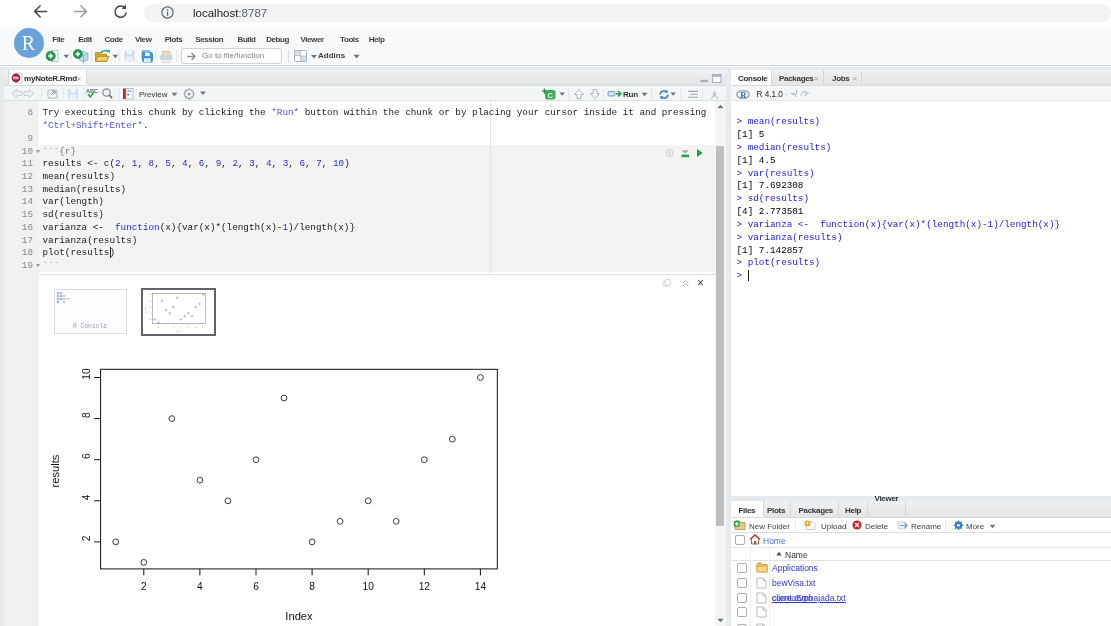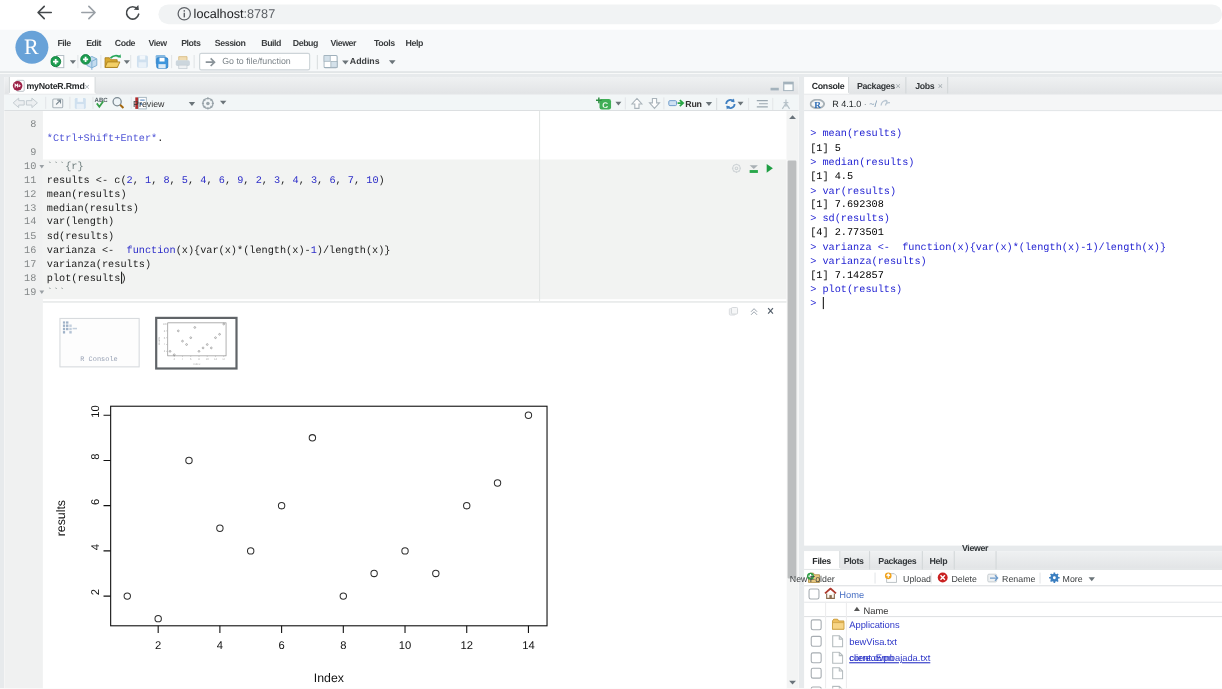--- a/index.html
+++ b/index.html
@@ -58,21 +58,21 @@
     <g fill="none" stroke="#45494c" stroke-width="1.5" stroke-linecap="round">
       <path d="M92.0 4.2 A 5.6 5.6 0 1 0 93.1 8.9"></path>
     </g>
     <path d="M92.8 0.6 L93.2 5.2 L88.6 4.8 z" fill="#45494c"></path>
   </svg>
   <svg class="abs" style="left:161px;top:6px" width="14" height="14" viewBox="0 0 14 14">
     <circle cx="6.5" cy="6.5" r="5.6" fill="none" stroke="#5f6368" stroke-width="1.2"></circle>
     <rect x="5.9" y="5.6" width="1.3" height="4.2" fill="#5f6368"></rect>
     <rect x="5.9" y="3.2" width="1.3" height="1.4" fill="#5f6368"></rect>
   </svg>
-  <div class="abs" style="left:176px;top:7px;font-size:11.5px;color:#202124;">localhost<span style="color:#5f6368">:8787</span></div>
+  <div class="abs" style="left:193px;top:7px;font-size:11.5px;color:#202124;">localhost<span style="color:#5f6368">:8787</span></div>
 
   <div class="abs" id="rshead"></div>
   <div class="abs" id="rlogo">R</div>
   <div class="abs menu" style="left:52.2px">File</div>
   <div class="abs menu" style="left:78.3px">Edit</div>
   <div class="abs menu" style="left:104.4px">Code</div>
   <div class="abs menu" style="left:135px">View</div>
   <div class="abs menu" style="left:164.7px">Plots</div>
   <div class="abs menu" style="left:195.3px">Session</div>
   <div class="abs menu" style="left:237.5px">Build</div>
@@ -173,21 +173,21 @@
 
     <circle cx="96.5" cy="5.5" r="3.7" fill="#eef4f7" stroke="#7d8b94" stroke-width="1.2"></circle>
     <path d="M99.2 8.2 l3 3" stroke="#a5690f" stroke-width="1.8"></path>
     <rect x="108.8" y="1" width="1" height="11" fill="#e4e7e9"></rect>
 
     <rect x="113" y="1.5" width="3" height="10.5" fill="#b02c2c"></rect>
     <rect x="116" y="1.5" width="7" height="10.5" fill="#fff" stroke="#9fb0bb" stroke-width="0.8"></rect>
     <path d="M117.5 6 l2 1.6 l-2 1.6 z" fill="#4178b8"></path>
     <path d="M117.5 4 h4" stroke="#4178b8" stroke-width="0.9"></path>
   </svg>
-  <div class="abs tbtxt" style="left:121px;top:89.5px;color:#333;">Preview</div>
+  <div class="abs tbtxt" style="left:139px;top:89.5px;color:#333;">Preview</div>
   <svg class="abs" style="left:171px;top:92px" width="8" height="6" viewBox="0 0 8 6">
       <path d="M0.6 0.8 l2.9 3.5 l2.9 -3.5 z" fill="#6b7479"></path>
     </svg>
   <svg class="abs" style="left:183px;top:88px" width="26" height="12" viewBox="0 0 26 12">
     <circle cx="6" cy="6" r="4.6" fill="none" stroke="#9aa5ab" stroke-width="1.2"></circle>
     <circle cx="6" cy="6" r="1.6" fill="#9aa5ab"></circle>
     <path d="M6 0.5 v2 M6 9.5 v2 M0.5 6 h2 M9.5 6 h2 M2.2 2.2 l1.4 1.4 M8.4 8.4 l1.4 1.4 M9.8 2.2 L8.4 3.6 M3.6 8.4 L2.2 9.8" stroke="#9aa5ab" stroke-width="1.1"></path>
     <path d="M17 3.5 l2.9 3.5 l2.9 -3.5 z" fill="#6b7479"></path>
   </svg>
 
@@ -250,20 +250,21 @@
   <div class="gut" style="top:233.6px">17</div>
   <div class="gut" style="top:246.3px">18</div>
   <div class="gut" style="top:259.1px">19</div>
   <svg class="abs" style="left:34.5px;top:148.5px" width="6" height="5" viewBox="0 0 6 5">
       <path d="M0.8 1 h4.4 L3 4.2 z" fill="#9aa0a4"></path>
     </svg>
   <svg class="abs" style="left:34.5px;top:263px" width="6" height="5" viewBox="0 0 6 5">
       <path d="M0.8 1 h4.4 L3 4.2 z" fill="#9aa0a4"></path>
     </svg>
 
+  <div class="el mono" style="top:106.2px">Try executing this chunk by clicking the <span class="md">*Run*</span> button within the chunk or by placing your cursor inside it and pressing</div>
   <div class="el mono" style="top:118.9px"><span class="md">*Ctrl+Shift+Enter*</span>.</div>
   <div class="el mono fence" style="top:144.5px">```{r}</div>
   <div class="el mono" style="top:157.2px">results &lt;- c(<span class="num">2</span>, <span class="num">1</span>, <span class="num">8</span>, <span class="num">5</span>, <span class="num">4</span>, <span class="num">6</span>, <span class="num">9</span>, <span class="num">2</span>, <span class="num">3</span>, <span class="num">4</span>, <span class="num">3</span>, <span class="num">6</span>, <span class="num">7</span>, <span class="num">10</span>)</div>
   <div class="el mono" style="top:169.9px">mean(results)</div>
   <div class="el mono" style="top:182.7px">median(results)</div>
   <div class="el mono" style="top:195.4px">var(length)</div>
   <div class="el mono" style="top:208.1px">sd(results)</div>
   <div class="el mono" style="top:220.9px">varianza &lt;-  <span class="kw">function</span>(x){var(x)*(length(x)-<span class="num">1</span>)/length(x)}</div>
   <div class="el mono" style="top:233.6px">varianza(results)</div>
   <div class="el mono" style="top:246.3px">plot(results)</div>
@@ -472,21 +473,21 @@
     <path d="M122 3 l4 4 M126 3 l-4 4" stroke="#fff" stroke-width="1.3"></path>
 
     <rect x="165" y="2" width="8" height="7" rx="1" fill="#eef1f3" stroke="#c0c7cb" stroke-width="0.8"></rect>
     <path d="M167 5.5 h7 m-2.5-2.5 l2.5 2.5 l-2.5 2.5" fill="none" stroke="#6f9ccb" stroke-width="1.1"></path>
     <rect x="212" y="0.5" width="1" height="10" fill="#e4e7e9"></rect>
 
     <circle cx="225.5" cy="5.2" r="3.6" fill="#3c7fc0"></circle>
     <circle cx="225.5" cy="5.2" r="1.3" fill="#fff"></circle>
     <path d="M225.5 0.4 v2 M225.5 8 v2 M220.7 5.2 h2 M228.3 5.2 h2 M222.1 1.8 l1.4 1.4 M227.5 7.2 l1.4 1.4 M228.9 1.8 l-1.4 1.4 M223.5 7.2 l-1.4 1.4" stroke="#3c7fc0" stroke-width="1.5"></path>
   </svg>
-  <div class="abs tbtxt" style="left:718px;top:521.5px;">New Folder</div>
+  <div class="abs tbtxt" style="left:749px;top:521.5px;">New Folder</div>
   <div class="abs tbtxt" style="left:821px;top:521.5px;">Upload</div>
   <div class="abs tbtxt" style="left:865px;top:521.5px;">Delete</div>
   <div class="abs tbtxt" style="left:911px;top:521.5px;">Rename</div>
   <div class="abs tbtxt" style="left:966px;top:521.5px;">More</div>
   <svg class="abs" style="left:989px;top:524px" width="8" height="6" viewBox="0 0 8 6">
       <path d="M0.6 0.8 l2.9 3.5 l2.9 -3.5 z" fill="#6b7479"></path>
     </svg>
 
   <div class="abs cbx" style="left:735px;top:534.5px;"></div>
   <svg class="abs" style="left:748.5px;top:533.5px" width="12" height="11" viewBox="0 0 12 11">

